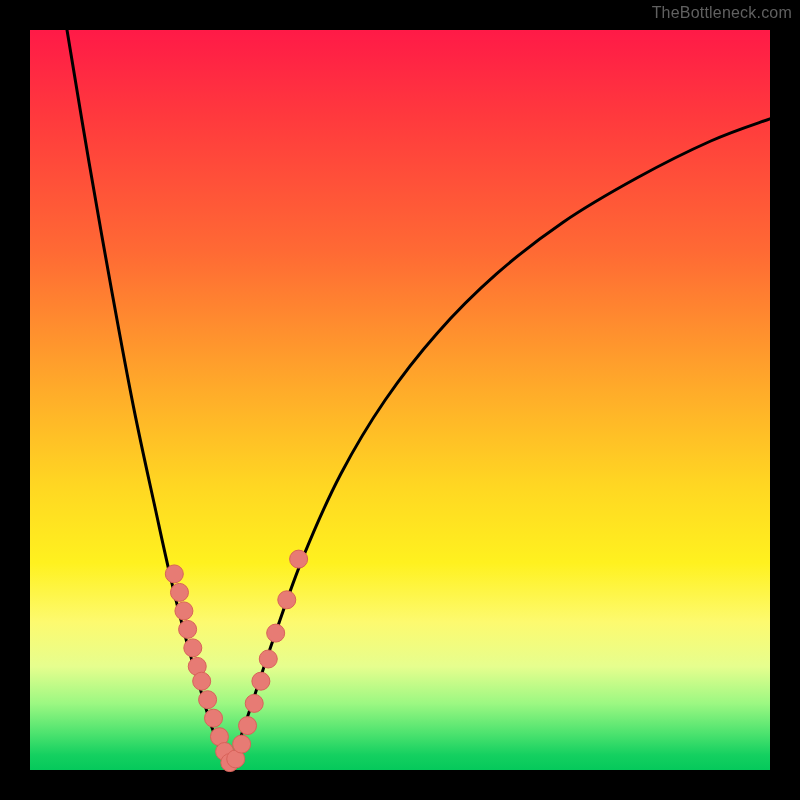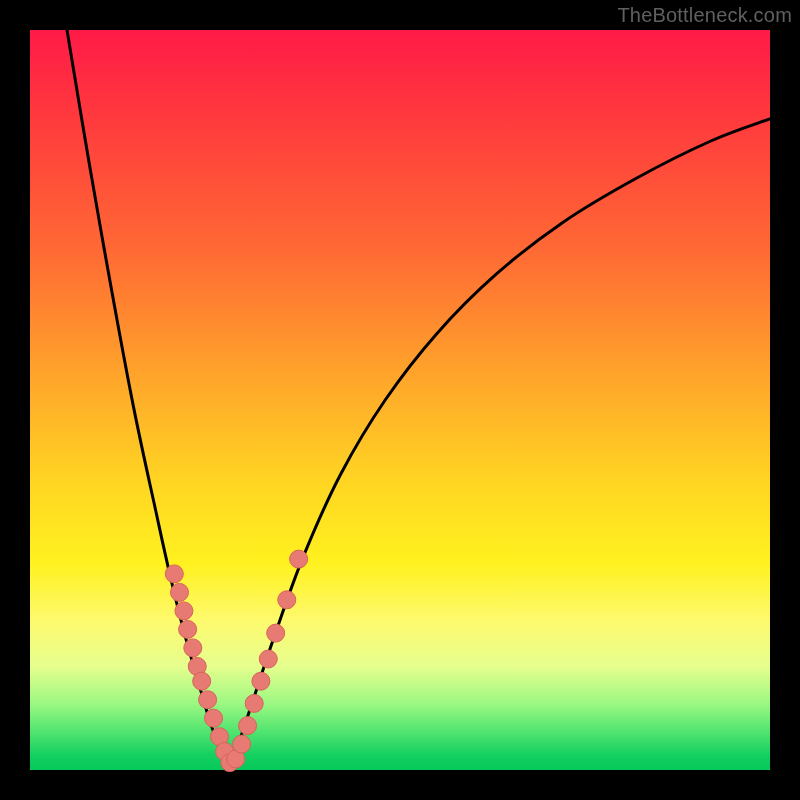--- a/index.html
+++ b/index.html
@@ -40,21 +40,21 @@
       #4ee36f 95%,
       #14d060 98%,
       #05c95b 100%
     );
   }
   .watermark {
     position: absolute;
     top: 4px;
     right: 8px;
     color: #606060;
-    font-size: 20px;
+    font-size: 16px;
     font-weight: 500;
     letter-spacing: 0.2px;
     user-select: none;
   }
   svg.curves {
     position: absolute;
     left: 0;
     top: 0;
     width: 740px;
     height: 740px;

